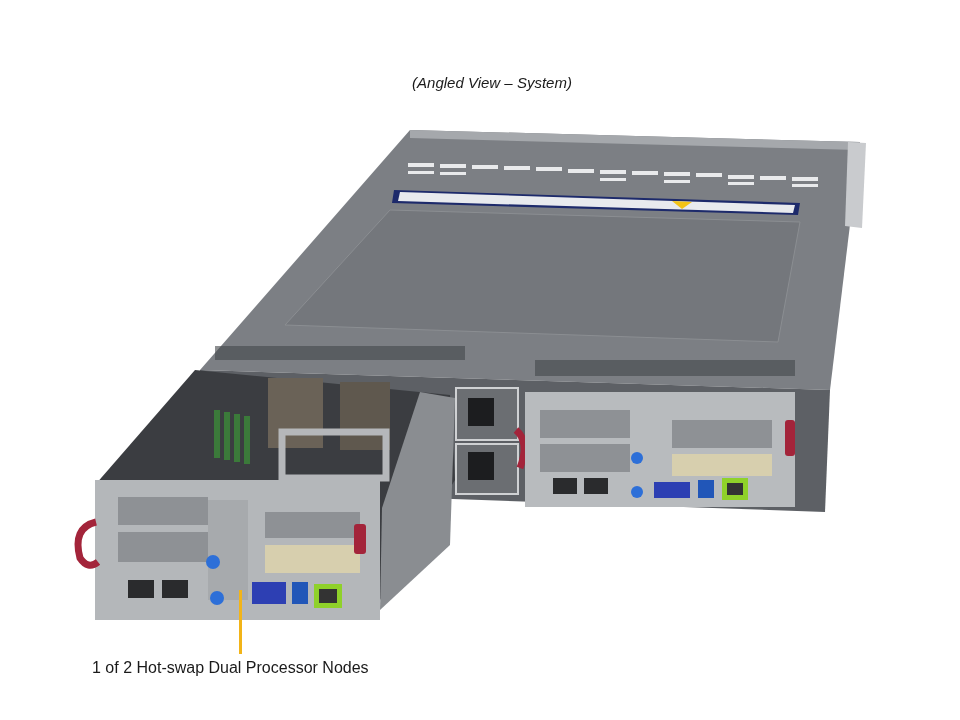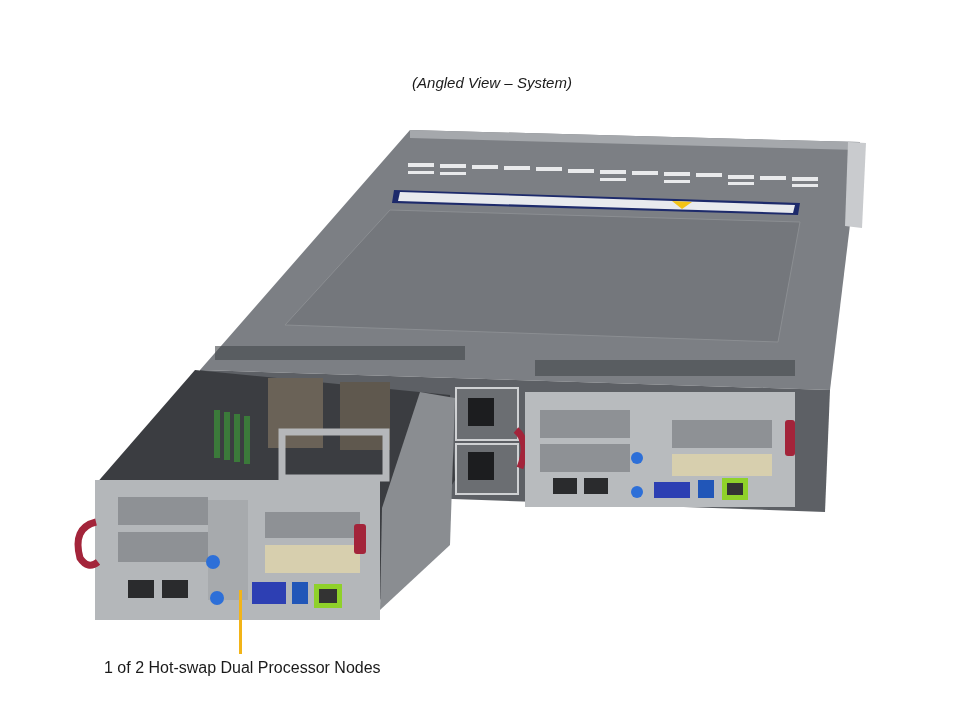--- a/index.html
+++ b/index.html
@@ -1,20 +1,20 @@
 <!DOCTYPE html>
 <html><head>
   <meta charset="utf-8">
   <style>
     html, body { margin: 0; padding: 0; background: #ffffff; }
     body { width: 960px; height: 720px; position: relative; overflow: hidden;
            font-family: "Liberation Sans", sans-serif; }
     .caption-top { position: absolute; left: 12px; width: 960px; top: 74px; text-align: center;
                    font-style: italic; font-size: 15px; color: #1a1a1a; }
-    .caption-bottom { position: absolute; left: 104px; top: 659px; font-size: 16px; color: #1a1a1a; }
+    .caption-bottom { position: absolute; left: 92px; top: 659px; font-size: 16px; color: #1a1a1a; }
     .leader { position: absolute; left: 239px; top: 590px; width: 3px; height: 64px; background: #f2b418; }
     svg.scene { position: absolute; left: 0; top: 0; }
   </style>
 </head>
 <body>
 
 <div class="caption-top">(Angled View – System)</div>
 
 <svg class="scene" width="960" height="720" viewBox="0 0 960 720">
 

